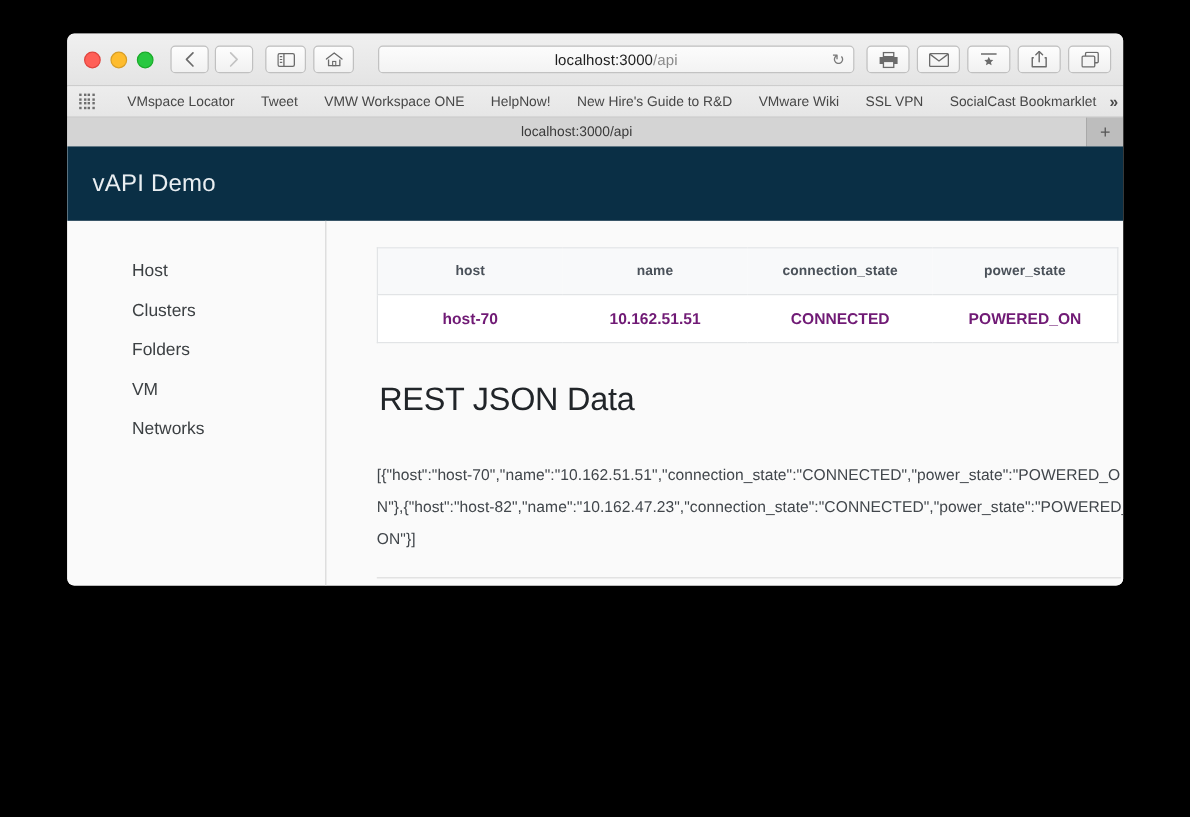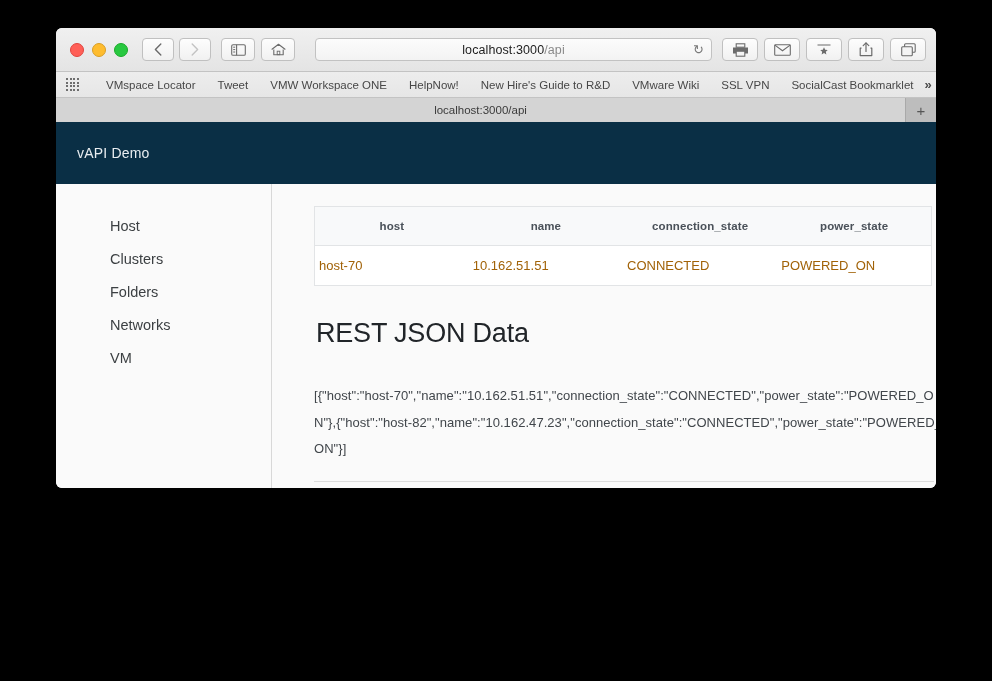--- a/index.html
+++ b/index.html
@@ -160,21 +160,21 @@
     height: 62px;
     background: #0a2f45;
     display: flex;
     align-items: center;
     padding-left: 21px;
     box-sizing: border-box;
     flex: 0 0 auto;
   }
   .brand {
     color: #e9eef1;
-    font-size: 14px;
+    font-size: 20px;
     letter-spacing: 0.2px;
   }
 
   .body-area {
     flex: 1;
     display: flex;
     min-height: 0;
     gap: 20px;
   }
   .sidebar {
@@ -212,24 +212,25 @@
     font-size: 11.5px;
     font-weight: bold;
     color: #4a5159;
     padding: 13px 4px;
     border-bottom: 1px solid #e2e4e6;
     text-align: center;
     letter-spacing: 0.1px;
   }
   .tbl td {
     font-size: 13px;
-    color: #a16207;
+    color: #701a75;
     padding: 12px 4px;
-    text-align: left;
+    text-align: center;
     border-bottom: 1px solid #ebedef;
+    font-weight: bold;
   }
   .tbl tr:last-child td { border-bottom: none; }
 
   
   h2.sect {
     font-size: 27px;
     font-weight: normal;
     color: #212529;
     margin: 32px 0 0 2px;
     letter-spacing: -0.2px;
@@ -384,22 +385,22 @@
     <div class="navbar">
       <span class="brand">vAPI Demo</span>
     </div>
 
     <div class="body-area">
 
       <div class="sidebar">
         <div class="side-item">Host</div>
         <div class="side-item">Clusters</div>
         <div class="side-item">Folders</div>
+        <div class="side-item">VM</div>
         <div class="side-item">Networks</div>
-        <div class="side-item">VM</div>
       </div>
 
       <div class="content">
 
         <table class="tbl">
           <thead>
             <tr>
               <th>host</th>
               <th>name</th>
               <th>connection_state</th>

